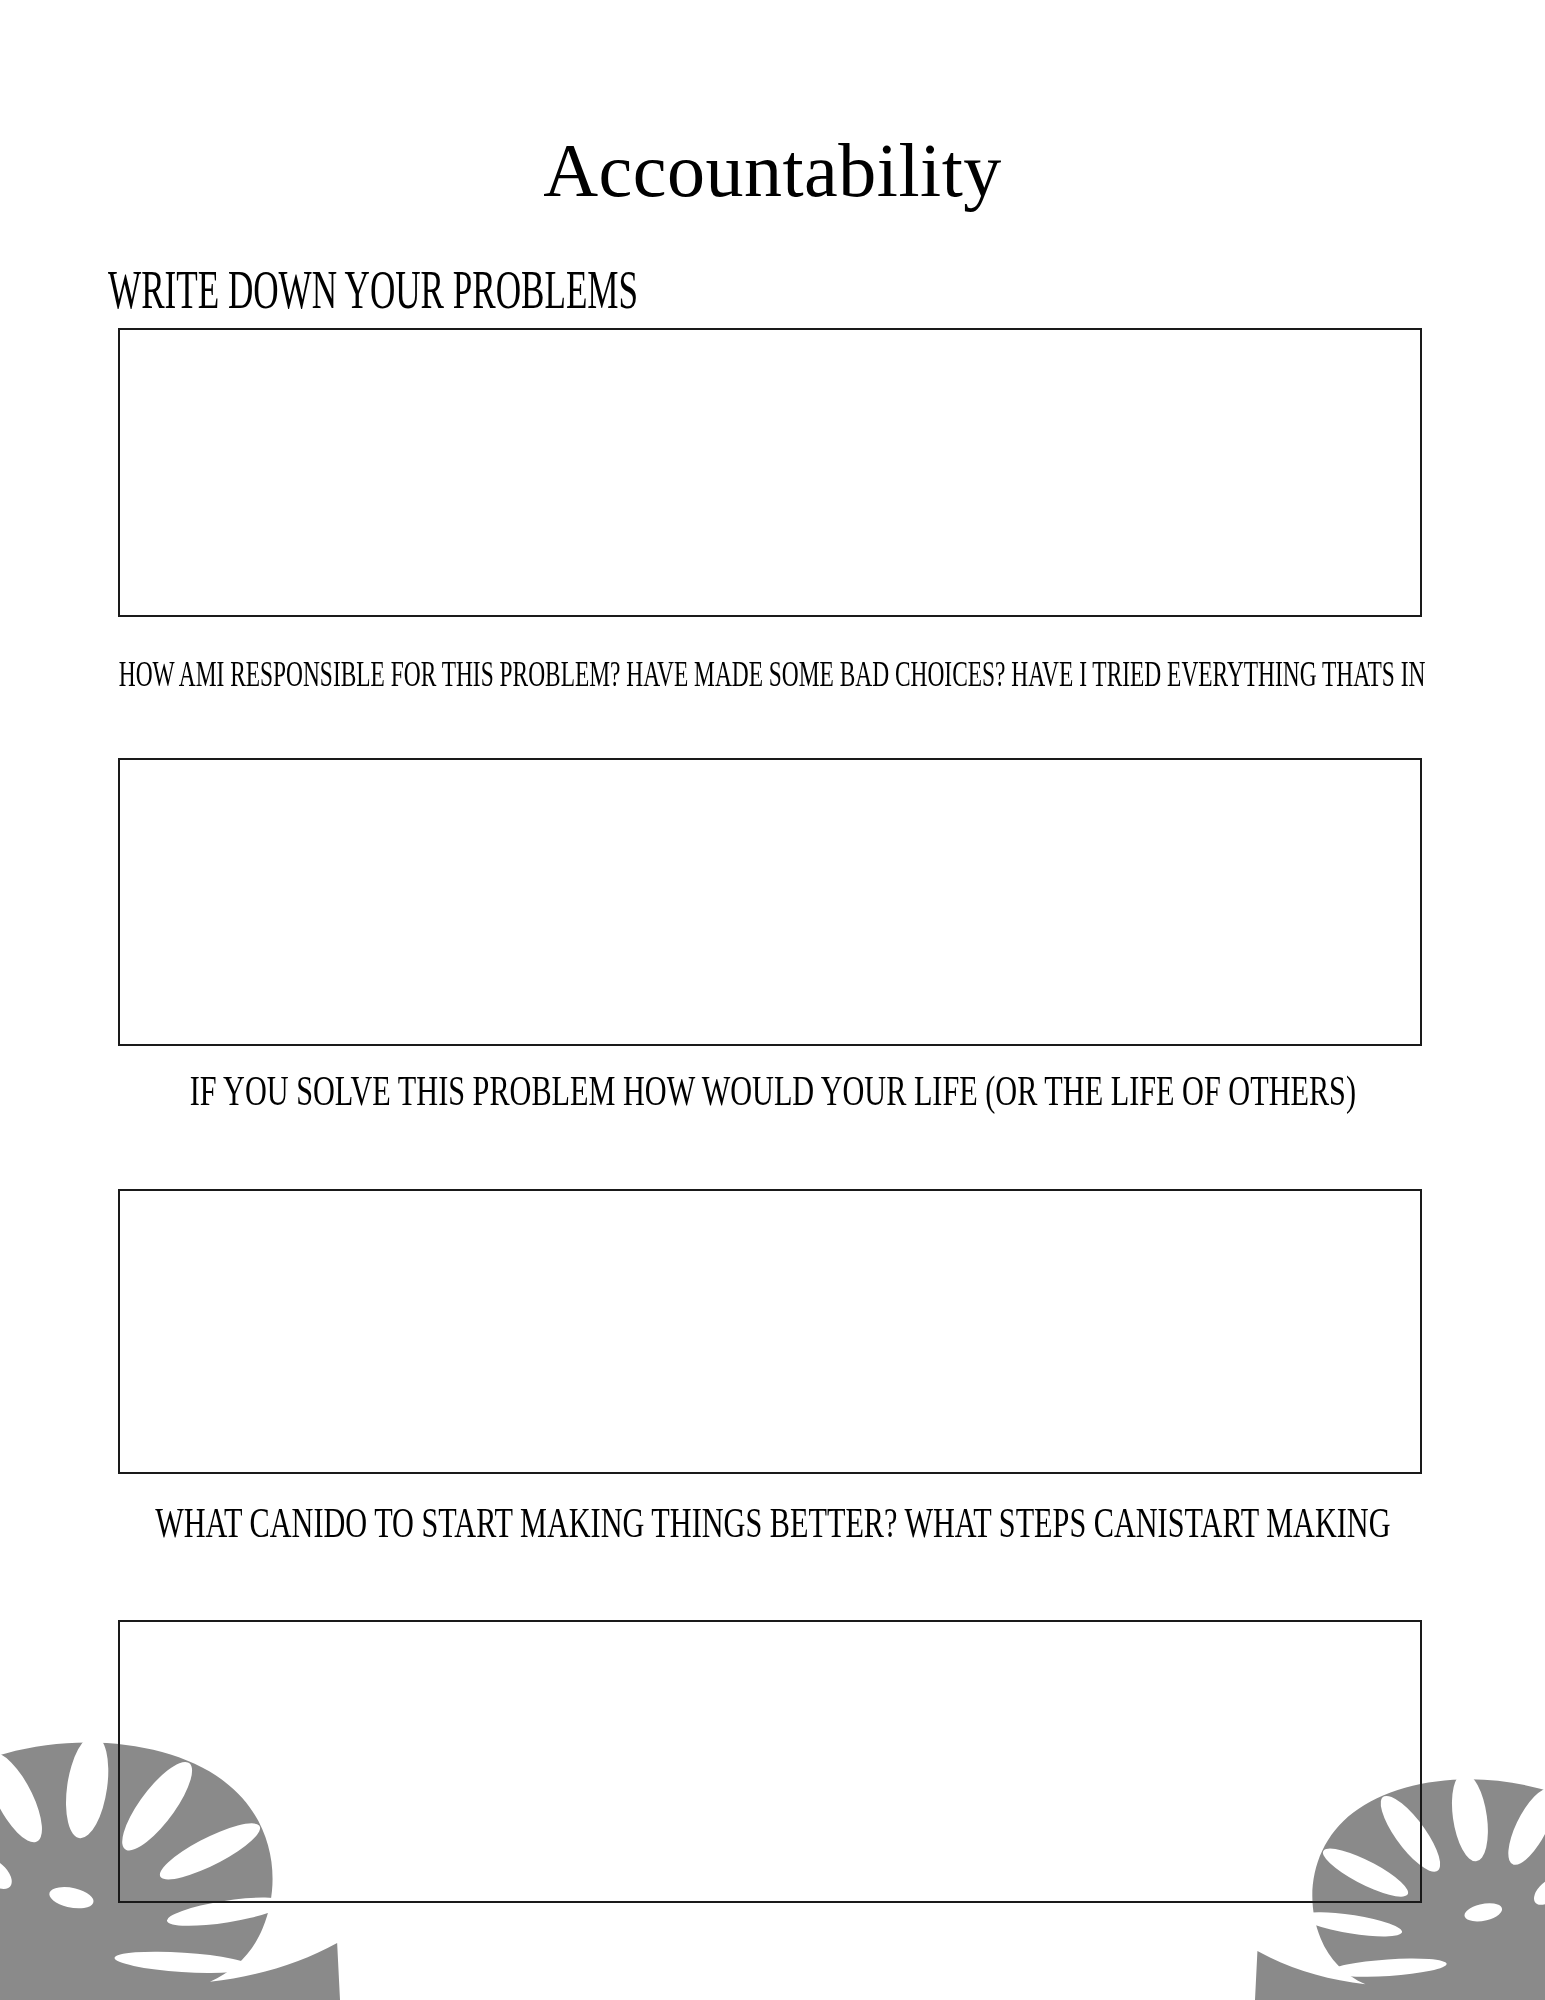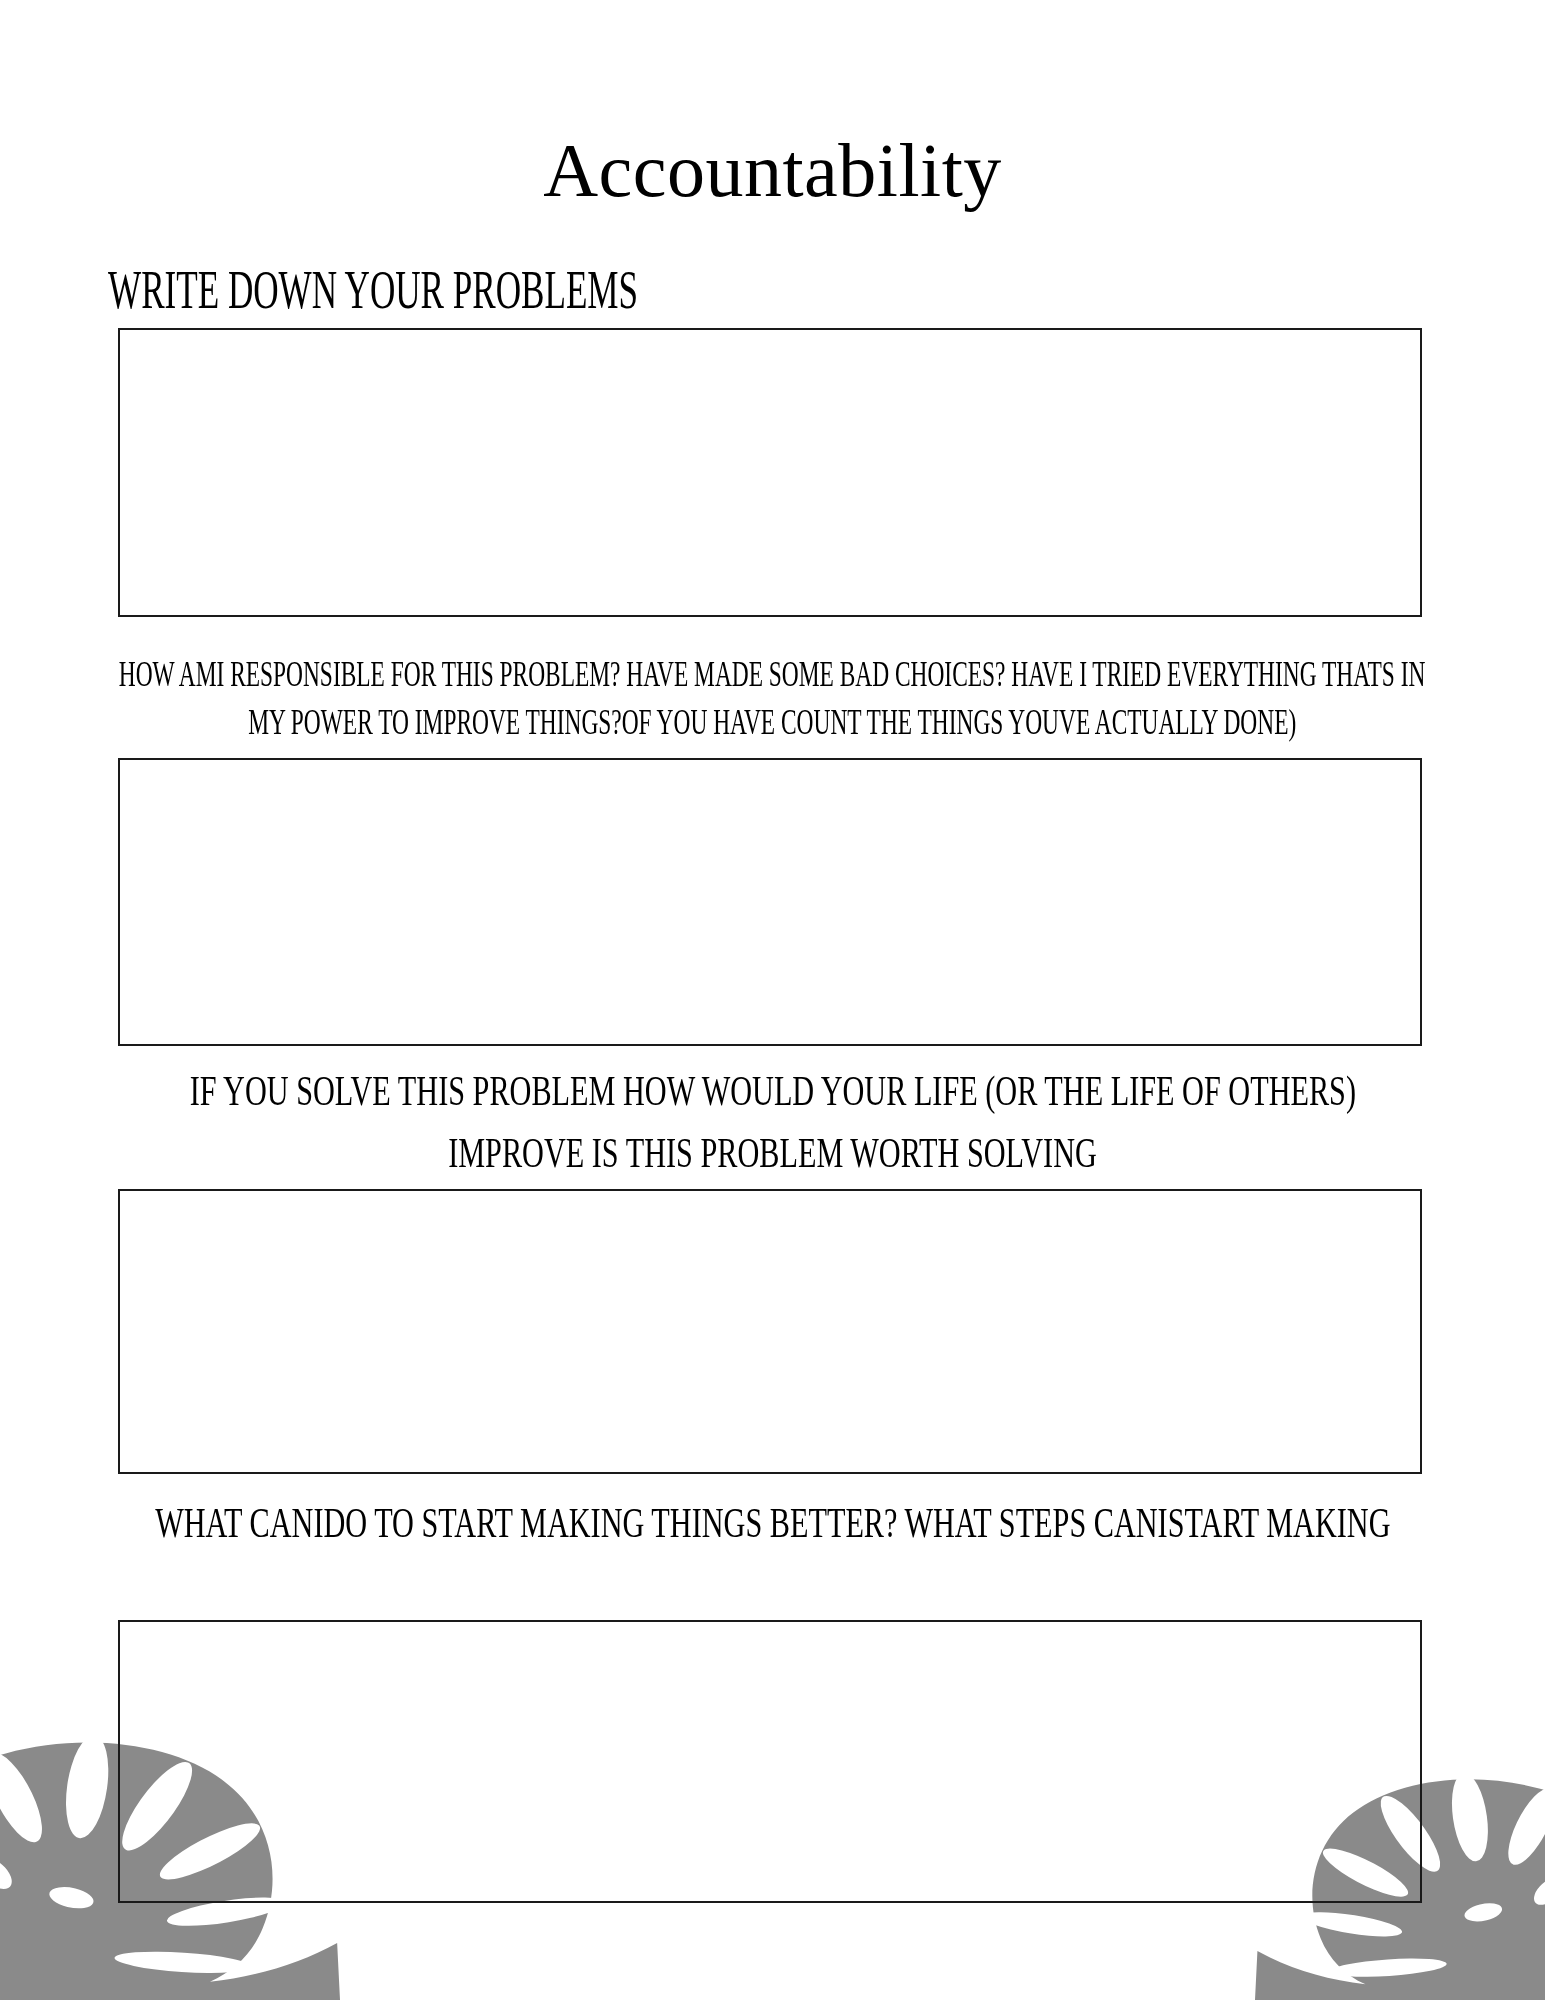--- a/index.html
+++ b/index.html
@@ -104,32 +104,26 @@
 
   <div class="h-left">
     <span class="cond">WRITE DOWN YOUR PROBLEMS</span>
   </div>
   <div class="box box1"></div>
 
   <div class="qblock qsmall">
     <div class="qline">
       <span>HOW AMI RESPONSIBLE FOR THIS PROBLEM? HAVE MADE SOME BAD CHOICES? HAVE I TRIED EVERYTHING THATS IN</span>
     </div>
-    <div class="qline">
-      <span>MY POWER TO IMPROVE THINGS?OF YOU HAVE COUNT THE THINGS YOUVE ACTUALLY DONE)</span>
-    </div>
   </div>
   <div class="box box2"></div>
 
   <div class="qblock qmed q-worth">
     <div class="qline">
       <span>IF YOU SOLVE THIS PROBLEM HOW WOULD YOUR LIFE (OR THE LIFE OF OTHERS)</span>
-    </div>
-    <div class="qline">
-      <span>IMPROVE IS THIS PROBLEM WORTH SOLVING</span>
     </div>
   </div>
   <div class="box box3"></div>
 
   <div class="qblock qmed q-action">
     <div class="qline">
       <span>WHAT CANIDO TO START MAKING THINGS BETTER? WHAT STEPS CANISTART MAKING</span>
     </div>
   </div>
   <div class="box box4"></div>

